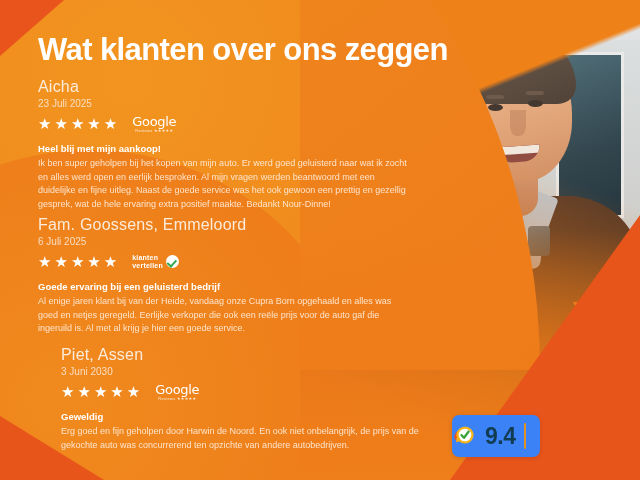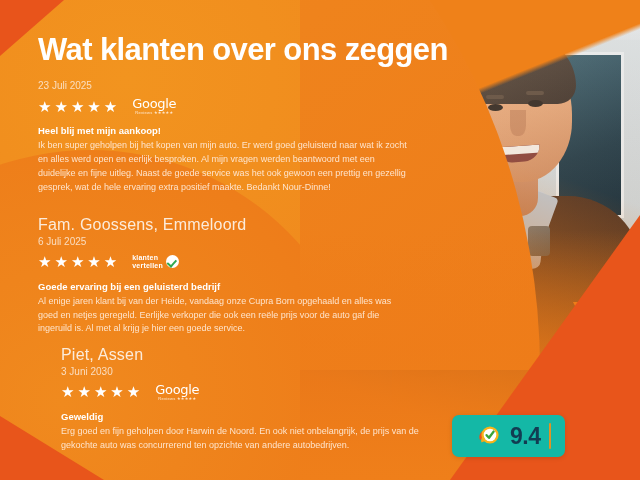--- a/index.html
+++ b/index.html
@@ -169,22 +169,22 @@
   .kv-check{width:13px;height:13px;border-radius:50%;background:#fff;position:relative;}
   .kv-check:after{content:"";position:absolute;left:3.2px;top:3px;width:4px;height:6.5px;
     border:solid #2fa84f;border-width:0 2px 2px 0;transform:rotate(42deg);}
 
   .rv-title{margin-top:8px;font-size:9.5px;font-weight:bold;color:#ffffff;}
   .rv-body{margin-top:3px;font-size:9px;line-height:1.55;color:#ffe9d5;opacity:.95;}
 
   
   .badge{
     position:absolute;left:452px;top:415px;height:42px;
-    background:#14b8a6;border-radius:7px;
-    display:flex;align-items:center;padding:0 14px 0 25px;gap:9px;
+    background:#3b82f6;border-radius:7px;
+    display:flex;align-items:center;padding:0 14px 0 0;gap:9px;
     box-shadow:0 1px 5px rgba(0,0,0,.12);
   }
   .badge-icon{width:24px;height:24px;position:relative;flex:0 0 auto;}
   .badge-score{font-size:23px;font-weight:bold;color:#123c52;letter-spacing:-.5px;}
   .badge-div{width:2px;height:26px;background:#e09325;border-radius:1px;}
   .badge-txt{display:flex;flex-direction:column;line-height:1.15;}
   .badge-t1{font-size:11px;color:#123c52;font-weight:bold;}
   .badge-t2{font-size:11px;color:#123c52;font-weight:bold;}
 </style>
 </head>
@@ -251,20 +251,21 @@
   </div>
 
   <div class="corner-tl"></div>
   <div class="corner-bl"></div>
 
   <div class="content">
 
     <div class="title">Wat klanten over ons zeggen</div>
 
     <div class="review r1">
+      <div class="rv-name">Aicha</div>
       <div class="rv-date">23 Juli 2025</div>
       <div class="rv-row">
         <div class="stars">
           <span>★</span>
           <span>★</span>
           <span>★</span>
           <span>★</span>
           <span>★</span>
         </div>
         <div class="g-logo">

